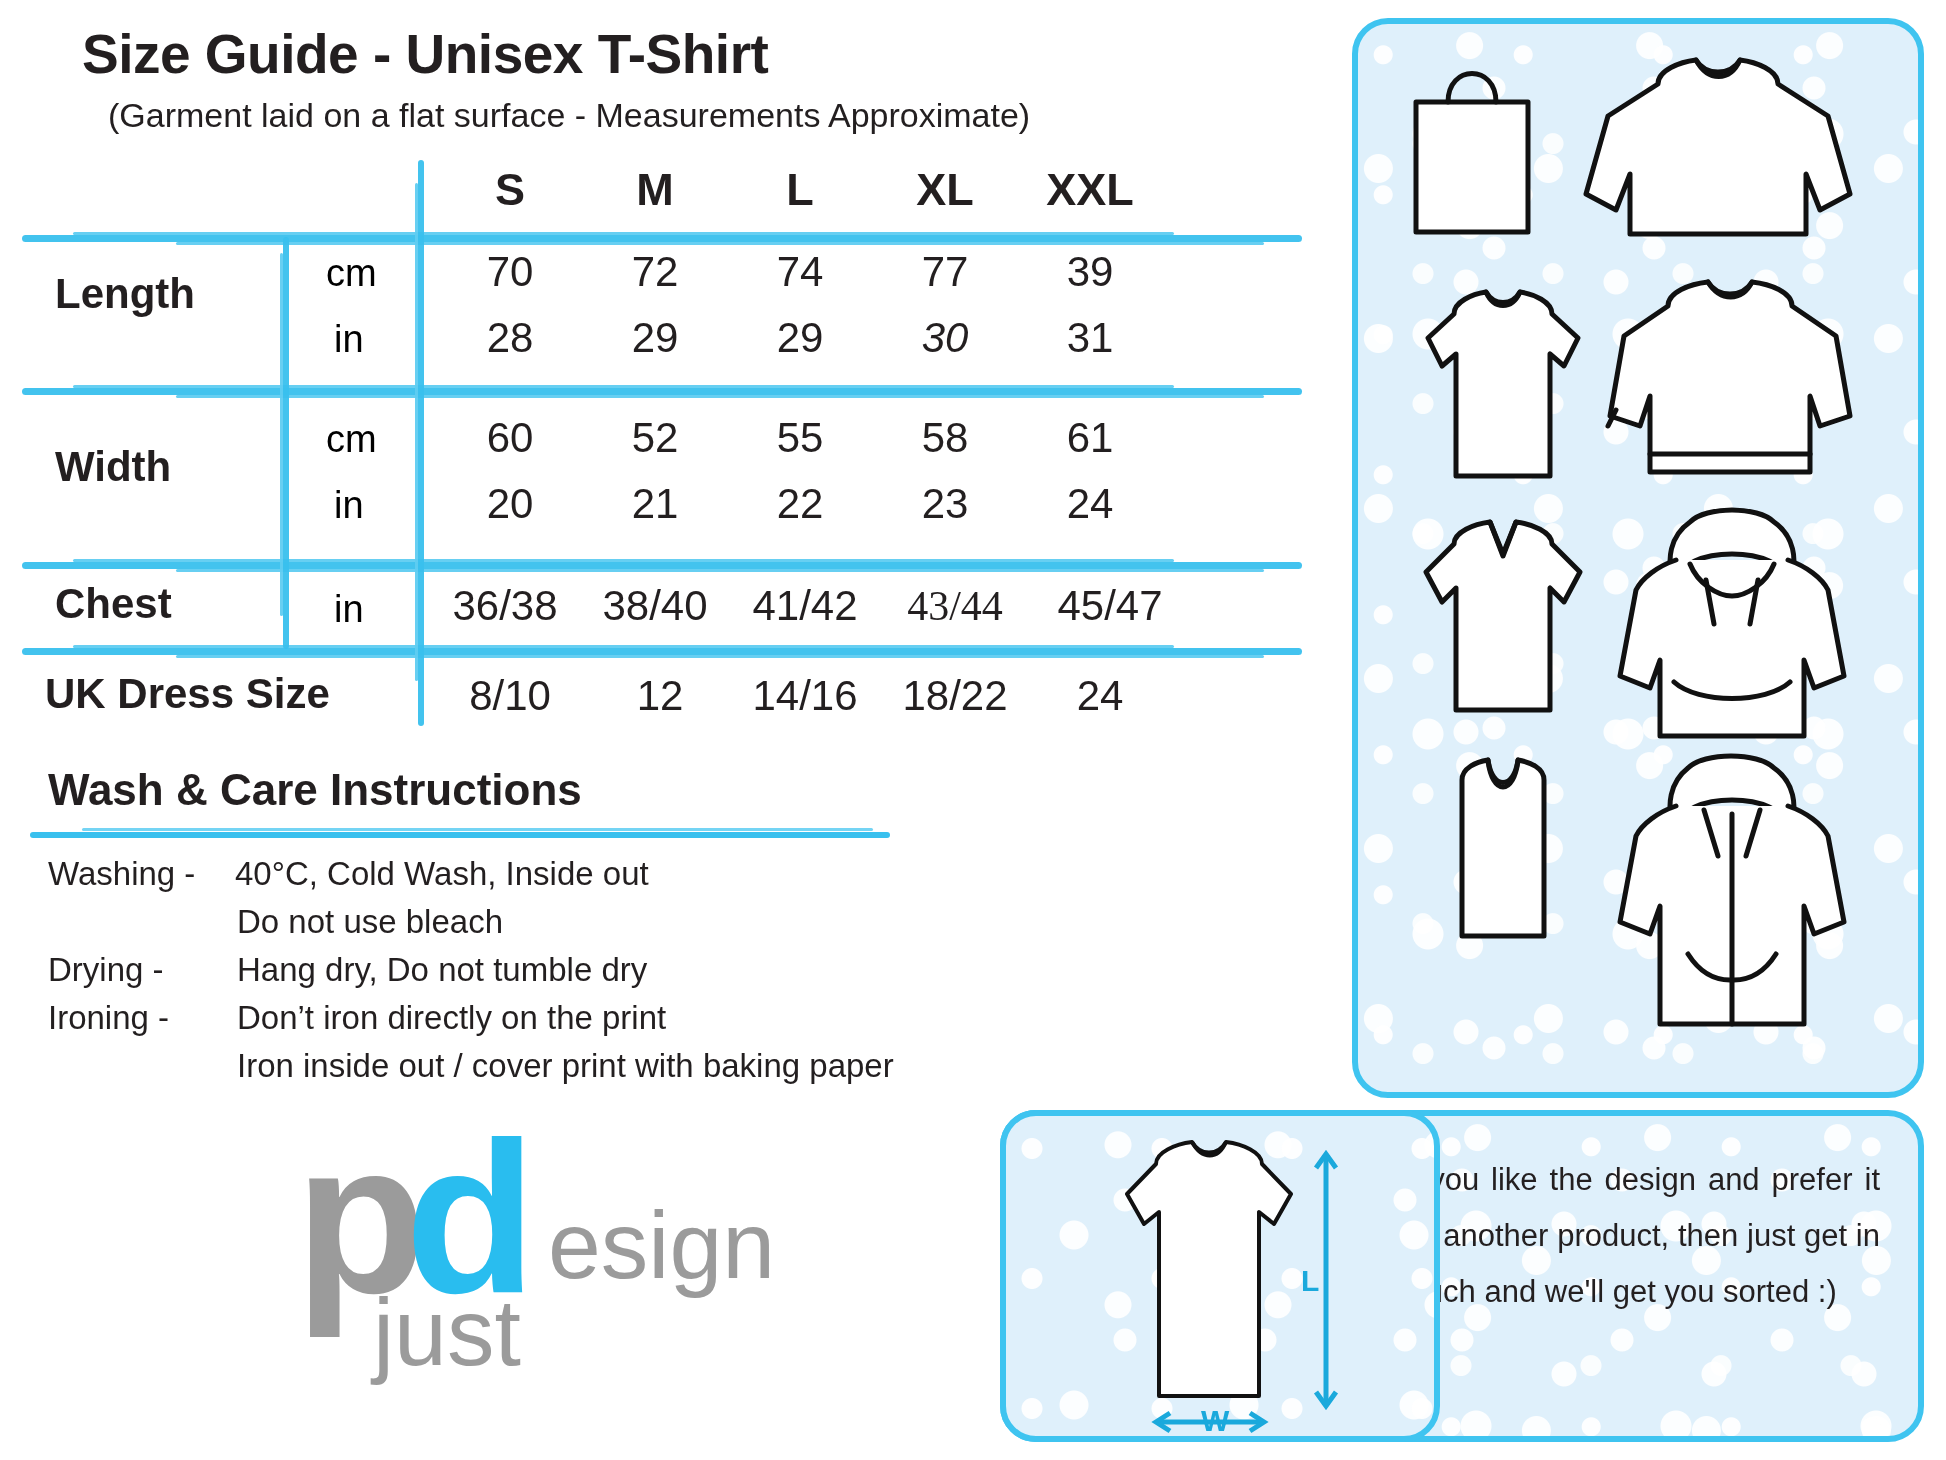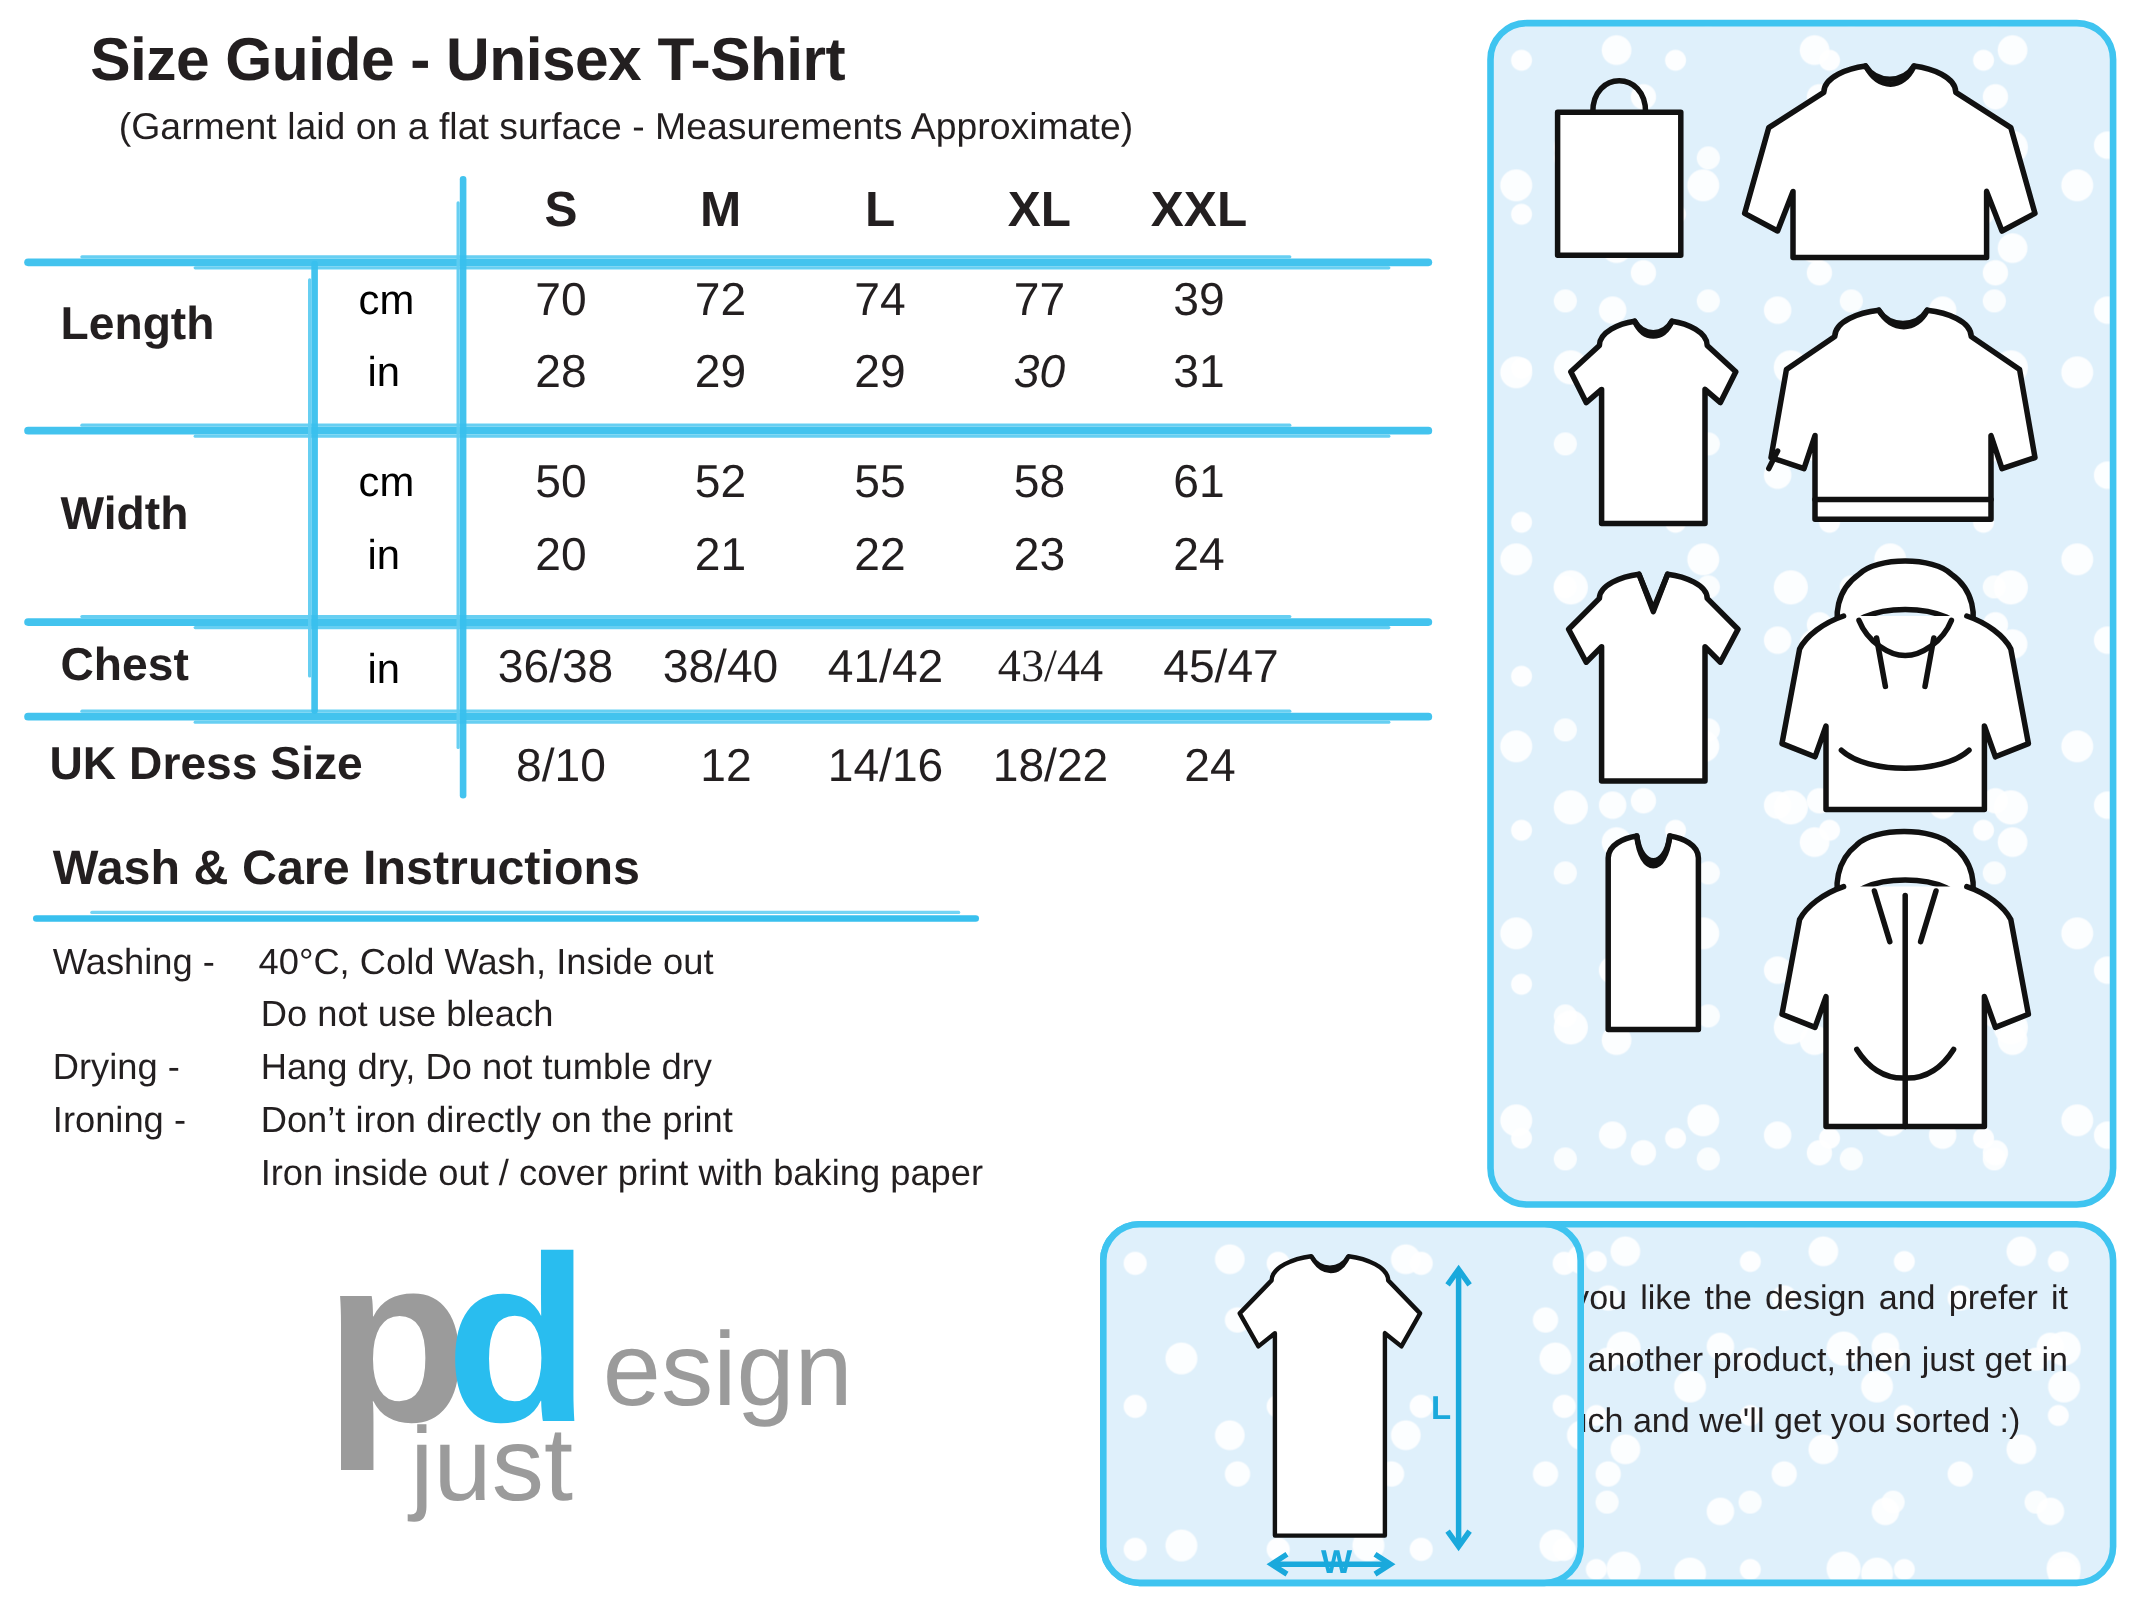--- a/index.html
+++ b/index.html
@@ -267,21 +267,21 @@
     <div class="cellnum" style="left:455px; top:314px; width:110px;">28</div>
     <div class="cellnum" style="left:600px; top:314px; width:110px;">29</div>
     <div class="cellnum" style="left:745px; top:314px; width:110px;">29</div>
     <div class="cellnum" style="left:885px; top:314px; width:120px;font-style:italic;">30</div>
     <div class="cellnum" style="left:1015px; top:314px; width:150px;">31</div>
 
     <div class="rowlabel" style="left:55px; top:443px;">Width</div>
     <div class="unit" style="left:326px; top:418px;">cm</div>
     <div class="unit" style="left:334px; top:484px;">in</div>
 
-    <div class="cellnum" style="left:455px; top:414px; width:110px;">50</div>
+    <div class="cellnum" style="left:455px; top:414px; width:110px;">60</div>
     <div class="cellnum" style="left:600px; top:414px; width:110px;">52</div>
     <div class="cellnum" style="left:745px; top:414px; width:110px;">55</div>
     <div class="cellnum" style="left:885px; top:414px; width:120px;">58</div>
     <div class="cellnum" style="left:1015px; top:414px; width:150px;">61</div>
 
     <div class="cellnum" style="left:455px; top:480px; width:110px;">20</div>
     <div class="cellnum" style="left:600px; top:480px; width:110px;">21</div>
     <div class="cellnum" style="left:745px; top:480px; width:110px;">22</div>
     <div class="cellnum" style="left:885px; top:480px; width:120px;">23</div>
     <div class="cellnum" style="left:1015px; top:480px; width:150px;">24</div>

